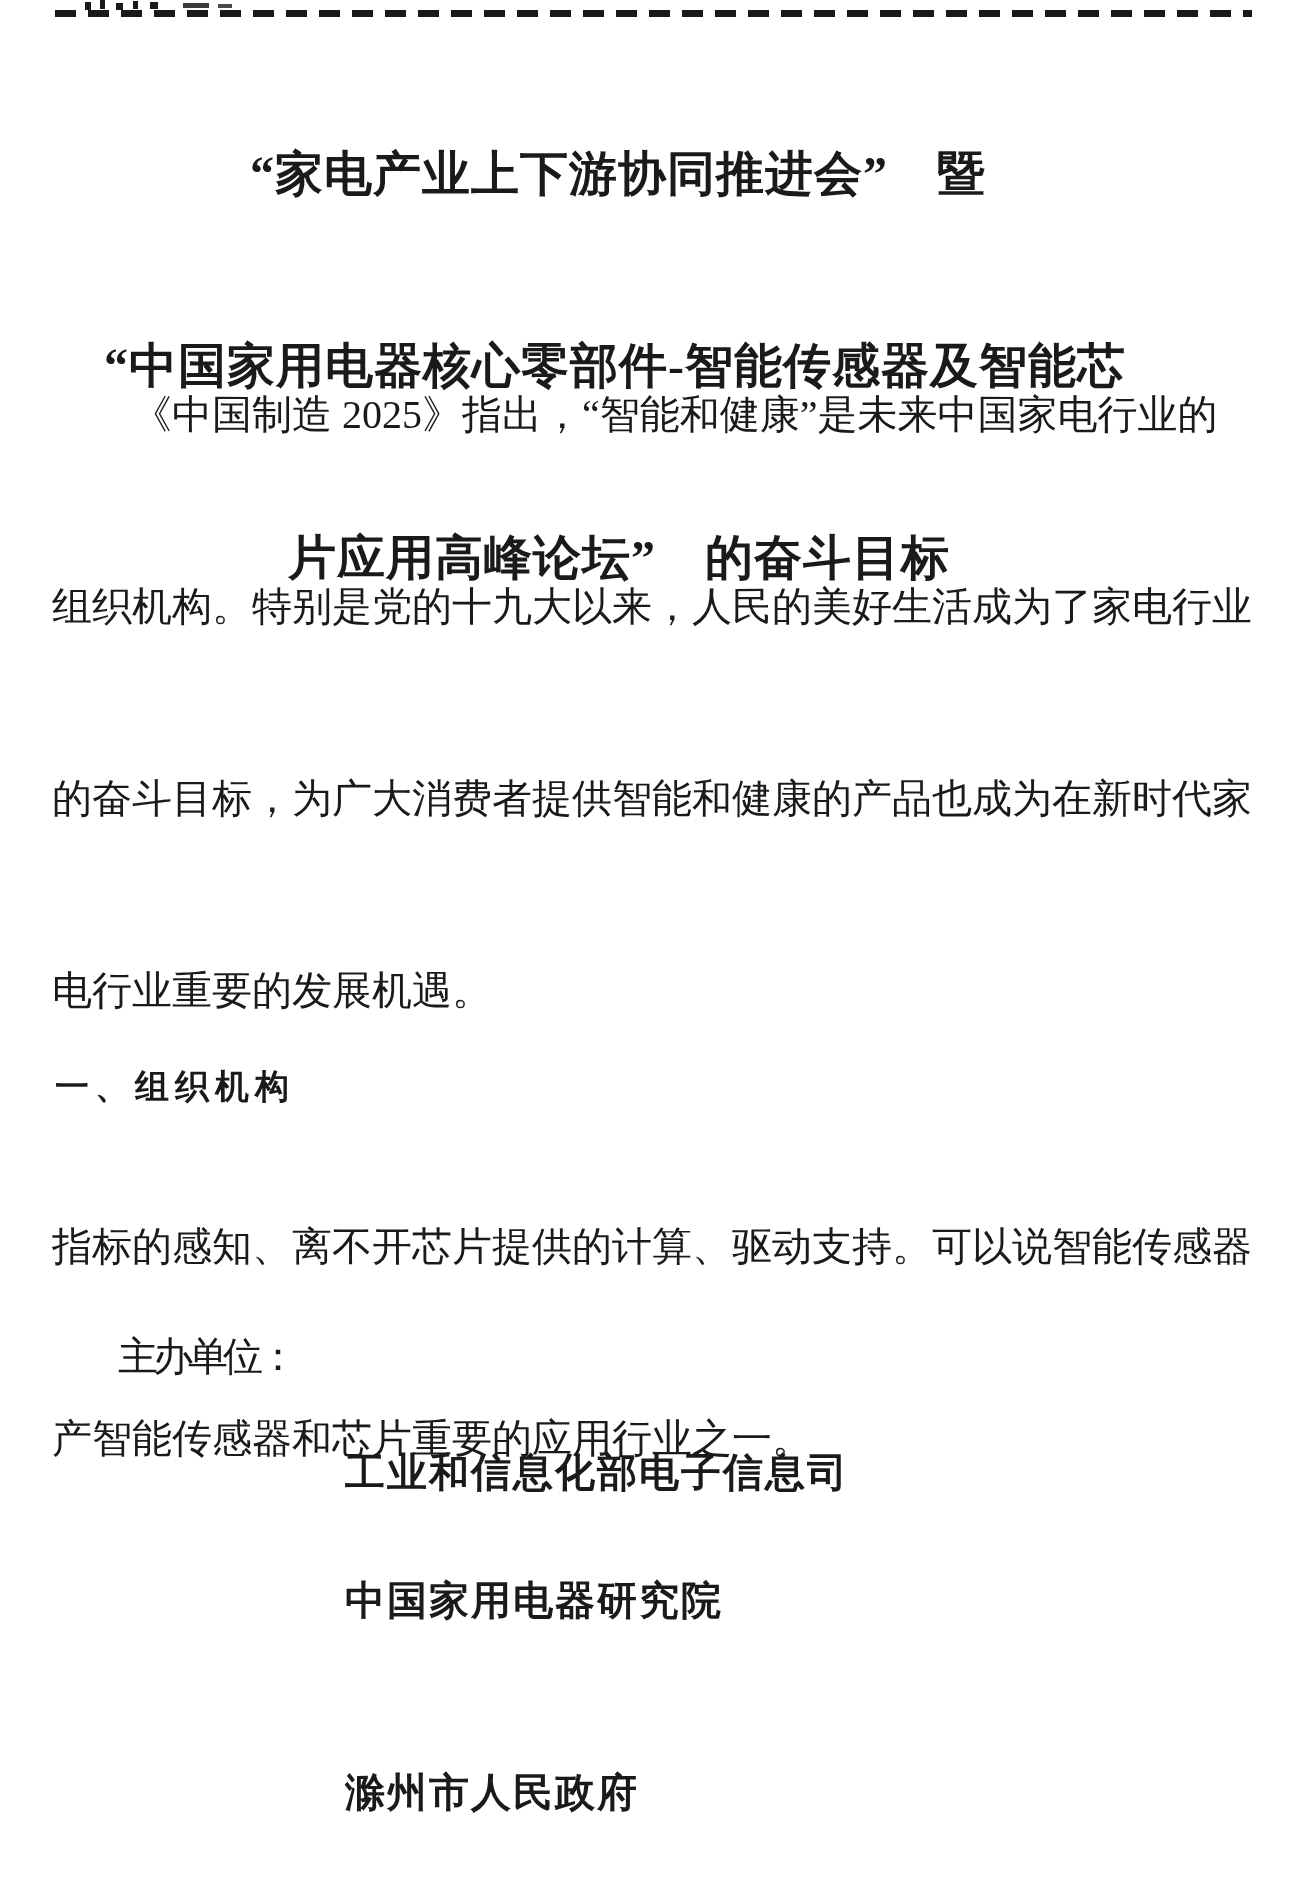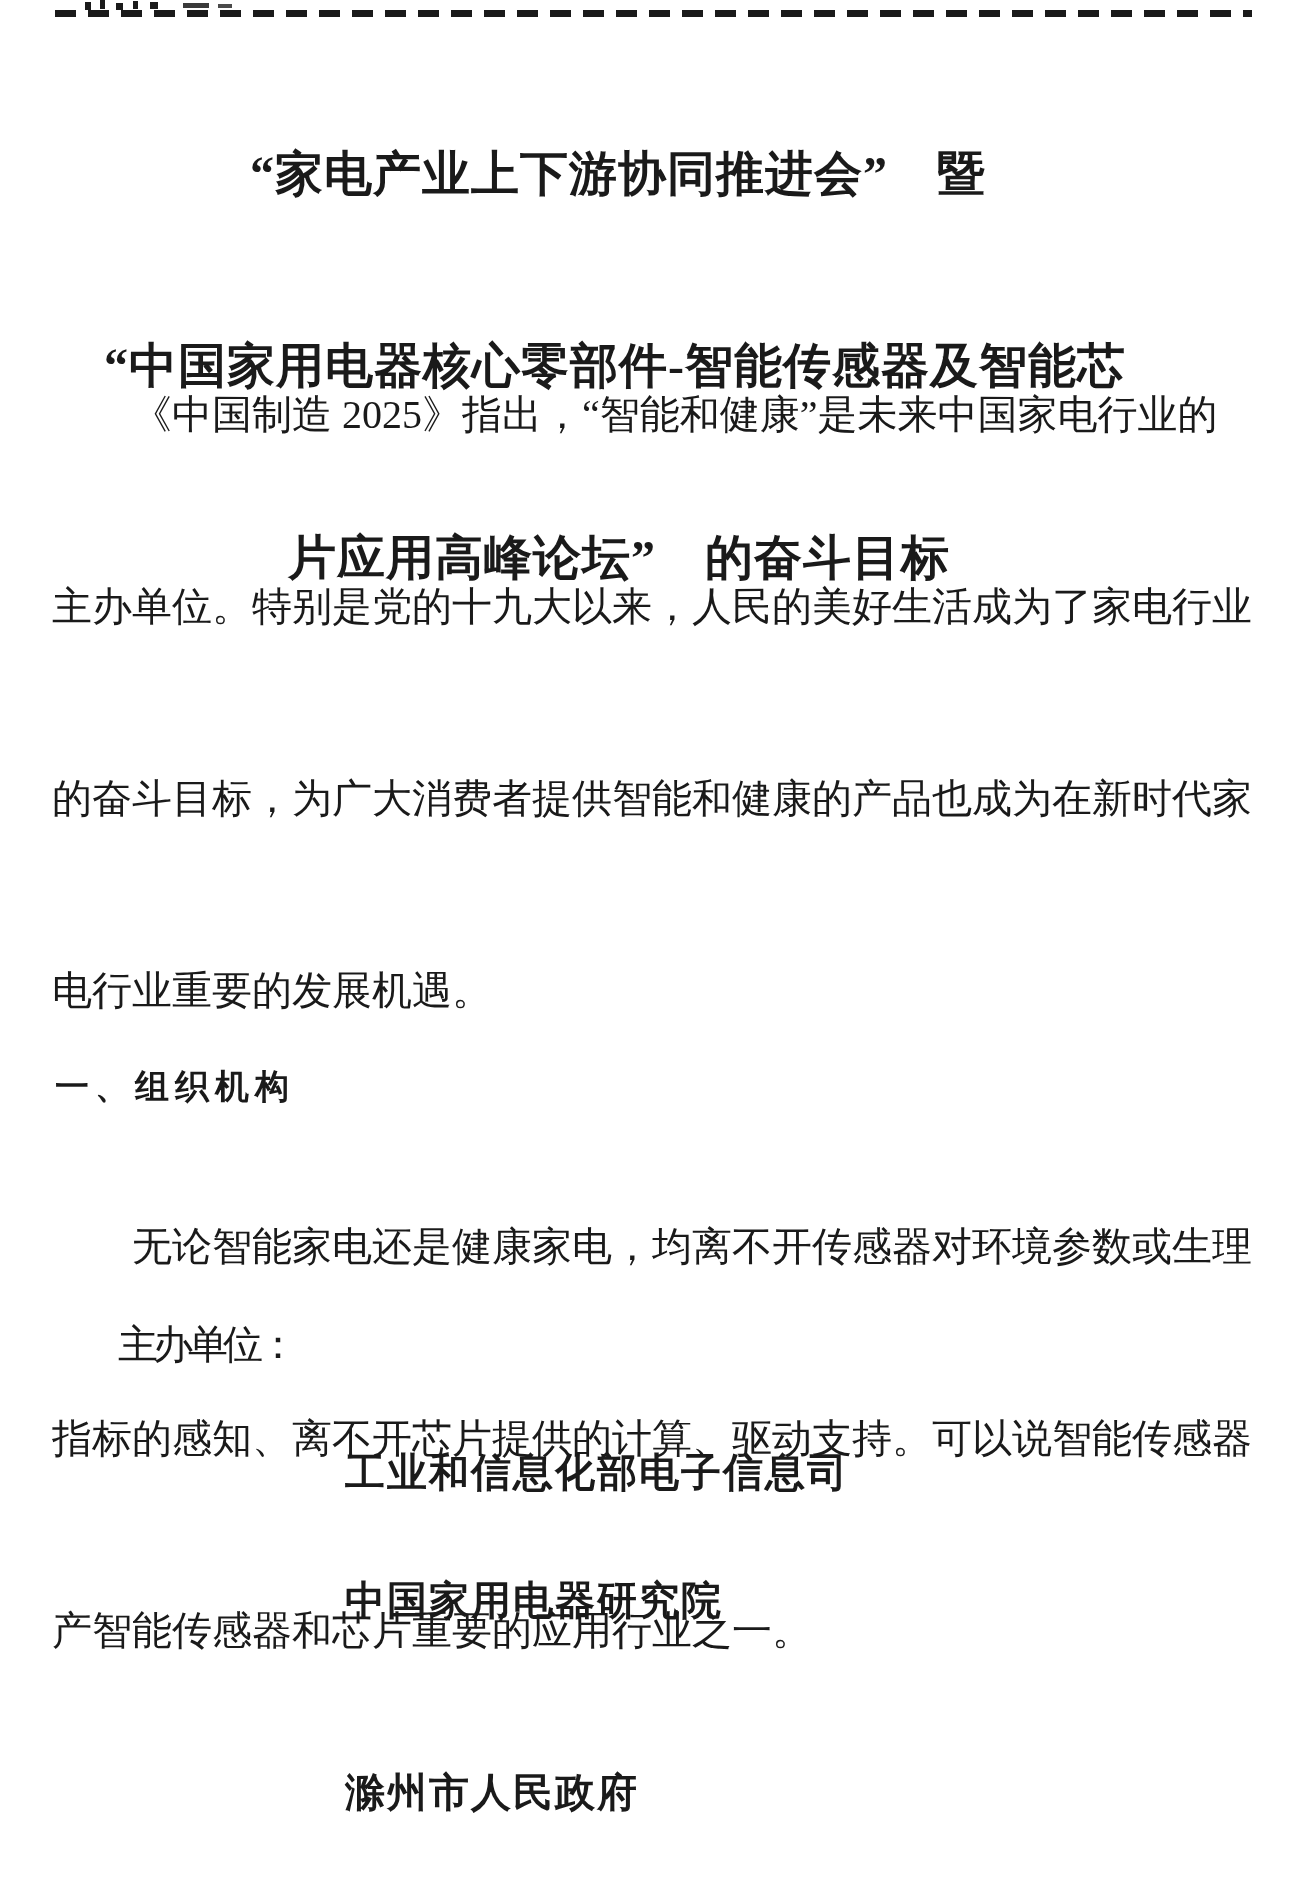--- a/index.html
+++ b/index.html
@@ -50,21 +50,21 @@
     font-family:"Liberation Sans","DejaVu Sans",sans-serif;
     font-size:34px;line-height:64px;font-weight:700;
     letter-spacing:6px;white-space:pre;
   }
 
   .org-block{
     position:absolute;top:1185px;left:0;width:1300px;
     font-size:40px;line-height:64px;white-space:pre;
   }
   .org-row{position:relative;height:64px;padding-left:285px;}
-  .org-label{position:absolute;left:118px;top:0;letter-spacing:-5px;}
+  .org-label{position:absolute;left:118px;top:12px;letter-spacing:-5px;}
   .org-item{letter-spacing:2px;font-weight:bold;}
 </style>
 </head>
 <body>
 
 <div class="page">
 
   <div class="edge-marks">
     <i></i>
       <i></i>
@@ -78,25 +78,24 @@
   <div class="dashed-rule"></div>
 
   <div class="title-block">
     <div class="t1">“家电产业上下游协同推进会”　暨</div>
     <div class="t2">“中国家用电器核心零部件-智能传感器及智能芯</div>
     <div class="t3">片应用高峰论坛”　的奋斗目标</div>
   </div>
 
   <div class="body-block">
     <div class="body-line indent">《中国制造 2025》指出，“智能和健康”是未来中国家电行业的</div>
-    <div class="body-line">主办单位。特别是党的十九大以来，人民的美好生活成为了家电行业</div>
+    <div class="body-line">组织机构。特别是党的十九大以来，人民的美好生活成为了家电行业</div>
     <div class="body-line">的奋斗目标，为广大消费者提供智能和健康的产品也成为在新时代家</div>
     <div class="body-line">电行业重要的发展机遇。</div>
 
-    <div class="body-line indent">无论智能家电还是健康家电，均离不开传感器对环境参数或生理</div>
     <div class="body-line">指标的感知、离不开芯片提供的计算、驱动支持。可以说智能传感器</div>
     <div class="body-line">产智能传感器和芯片重要的应用行业之一。</div>
 
     
     
     
     
   </div>
 
   <div class="section-heading">一、组织机构</div>

